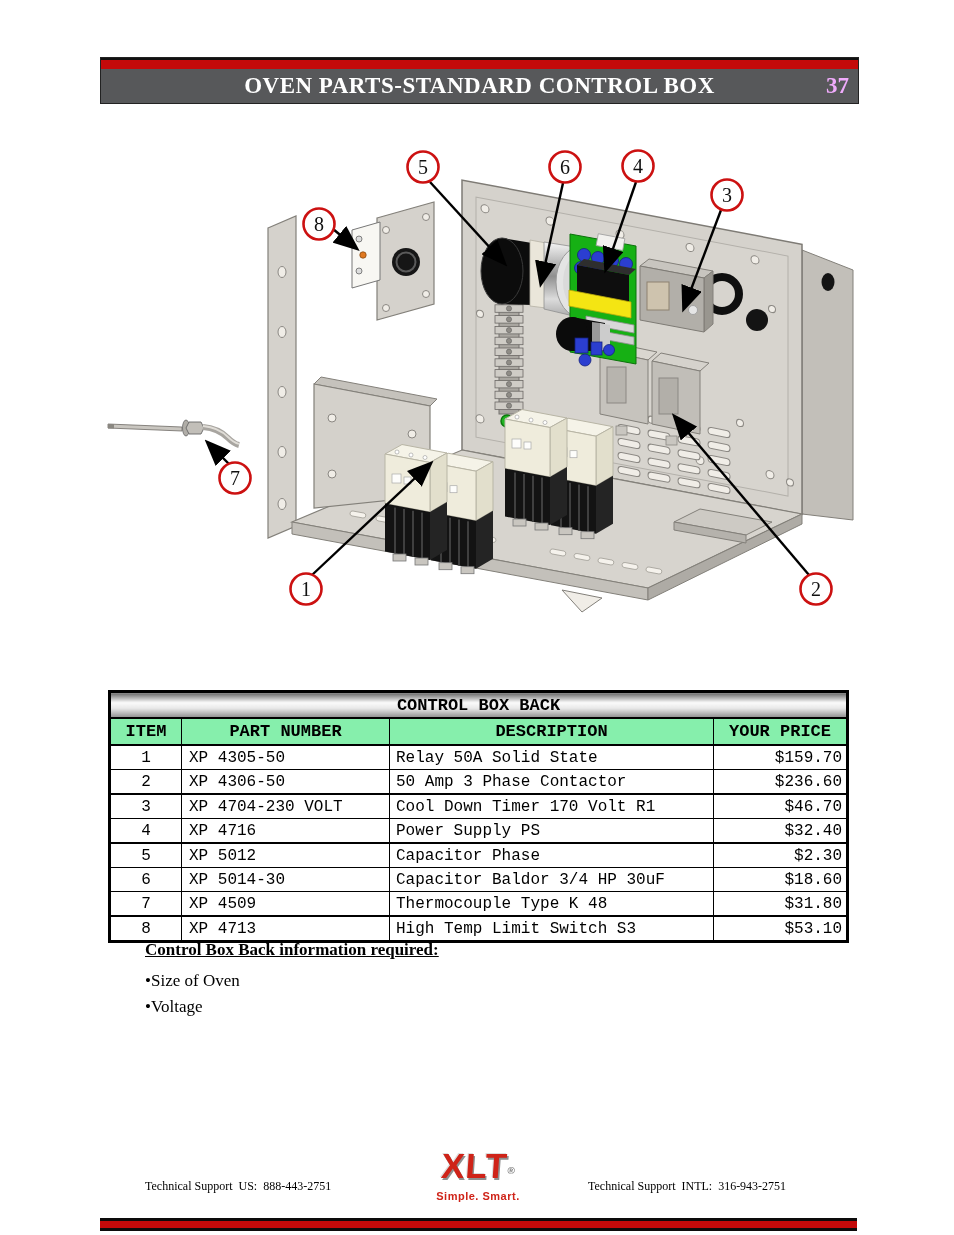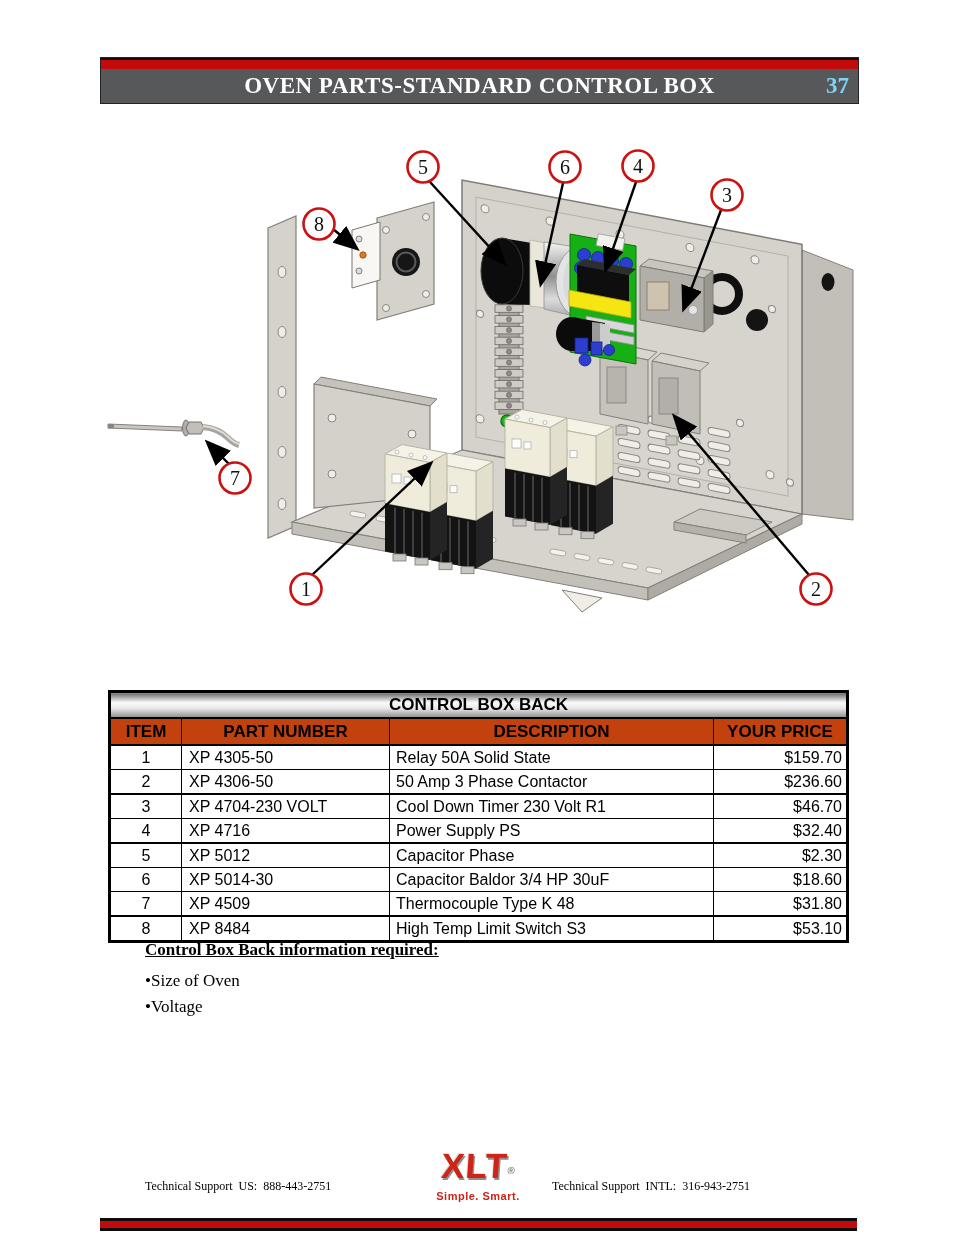--- a/index.html
+++ b/index.html
@@ -5,60 +5,60 @@
   html,body{margin:0;padding:0;background:#ffffff;}
   .page{position:relative;width:946px;height:1235px;background:#ffffff;overflow:hidden;
         font-family:"Liberation Serif", serif;margin-top:12px;}
 
   
   .header-bar{position:absolute;left:100px;top:45px;width:757px;border:1px solid #222;}
   .header-red{height:9px;background:#c40a0a;border-top:2px solid #111;}
   .header-gray{position:relative;height:34px;background:#57585a;}
   .header-title{position:absolute;left:0;right:0;text-align:center;line-height:34px;
     color:#fff;font-weight:bold;font-size:23px;letter-spacing:.5px;}
-  .header-page-num{position:absolute;right:9px;line-height:34px;color:#7dd3fc;font-weight:bold;font-size:23px;}
+  .header-page-num{position:absolute;right:9px;line-height:34px;color:#f0abfc;font-weight:bold;font-size:23px;}
 
   
   .diagram{position:absolute;left:100px;top:110px;width:757px;height:512px;}
   .metal{fill:#d5d2cc;stroke:#83807a;stroke-width:1.2;}
   .metal-dk{fill:#c2bfb9;stroke:#83807a;stroke-width:1;}
   .hole{fill:#f0ede7;stroke:#8b8883;stroke-width:1;}
   .callout-circle{fill:#ffffff;stroke:#cc1111;stroke-width:2.6;}
   .callout-num{font-family:"Liberation Serif", serif;font-size:20px;fill:#111;text-anchor:middle;}
   .arrow{stroke:#000;stroke-width:2.4;}
 
   
   .parts-table{position:absolute;left:108px;top:678px;width:738px;border-collapse:collapse;
-    table-layout:fixed;font-family:Liberation Sans, sans-serif;}
+    table-layout:fixed;font-family:Liberation Mono, monospace;}
   .parts-table col.c1{width:72px;} .parts-table col.c2{width:208px;}
   .parts-table col.c3{width:324px;} .parts-table col.c4{width:134px;}
   .parts-table{border:3px solid #000;}
   .tbl-title{height:22px;font-size:17px;font-weight:bold;text-align:center;color:#000;
     background:linear-gradient(180deg,#6e6e6e 0%,#fbfbfb 38%,#e8e8e8 62%,#8f8f8f 100%);
     border-bottom:2px solid #000;}
   .col-head th{height:23px;font-size:17px;font-weight:bold;text-align:center;
-    border:1.4px solid #000;border-bottom:2.6px solid #000;background:#c2410c;}
+    border:1.4px solid #000;border-bottom:2.6px solid #000;background:#86efac;}
   .parts-table td{height:23px;font-size:16px;border:1.3px solid #000;padding:0 4px;
     background:#fff;white-space:nowrap;overflow:hidden;}
   .parts-table tbody tr:nth-child(3) td,
   .parts-table tbody tr:nth-child(5) td,
   .parts-table tbody tr:nth-child(8) td{border-top:2.6px solid #000;}
   td.c-item{text-align:center;}
   td.c-part{text-align:left;padding-left:7px;}
   td.c-desc{text-align:left;padding-left:6px;}
   td.c-price{text-align:right;}
 
   
   .info{position:absolute;left:145px;top:928px;font-size:17px;color:#000;}
   .info-heading{font-weight:bold;margin-bottom:8px;text-decoration:underline;}
   .bullet{line-height:26px;}
 
   
   .footer-text{position:absolute;top:1167px;font-size:12px;color:#000;white-space:pre;}
-  .f-left{left:145px;} .f-right{left:552px;text-align:right;}
+  .f-left{left:145px;} .f-right{left:588px;text-align:right;}
   .logo{position:absolute;left:420px;top:1136px;width:116px;text-align:center;
     font-family:"Liberation Sans", sans-serif;}
   .logo-word{font-weight:bold;font-size:35px;line-height:36px;color:#cf2318;
     letter-spacing:1px;transform:skewX(-4deg);
     text-shadow:1.5px 1.5px 0 #8f8f8f,-1px -1px 0 #dedede;}
   .logo-word .reg{font-size:10px;color:#777;vertical-align:4px;text-shadow:none;letter-spacing:0;}
   .logo-tag{font-size:11px;font-weight:bold;color:#cf2318;letter-spacing:.5px;margin-top:1px;}
 
   
   .bottom-bar{position:absolute;left:100px;top:1206px;width:757px;height:13px;
@@ -448,21 +448,21 @@
     <tr>
       <td class="c-item">2</td>
       <td class="c-part">XP 4306-50</td>
       <td class="c-desc">50 Amp 3 Phase Contactor</td>
       <td class="c-price">$236.60</td>
     </tr>
 
     <tr>
       <td class="c-item">3</td>
       <td class="c-part">XP 4704-230 VOLT</td>
-      <td class="c-desc">Cool Down Timer 230 Volt R1</td>
+      <td class="c-desc">Cool Down Timer 170 Volt R1</td>
       <td class="c-price">$46.70</td>
     </tr>
 
     <tr>
       <td class="c-item">4</td>
       <td class="c-part">XP 4716</td>
       <td class="c-desc">Power Supply PS</td>
       <td class="c-price">$32.40</td>
     </tr>
 
@@ -482,21 +482,21 @@
 
     <tr>
       <td class="c-item">7</td>
       <td class="c-part">XP 4509</td>
       <td class="c-desc">Thermocouple Type K 48</td>
       <td class="c-price">$31.80</td>
     </tr>
 
     <tr>
       <td class="c-item">8</td>
-      <td class="c-part">XP 8484</td>
+      <td class="c-part">XP 4713</td>
       <td class="c-desc">High Temp Limit Switch S3</td>
       <td class="c-price">$53.10</td>
     </tr>
   </tbody>
   </table>
 
   <div class="info">
     <div class="info-heading">Control Box Back information required:</div>
     <div class="bullet"><span>•</span><span>Size of Oven</span></div>
     <div class="bullet"><span>•</span><span>Voltage</span></div>

